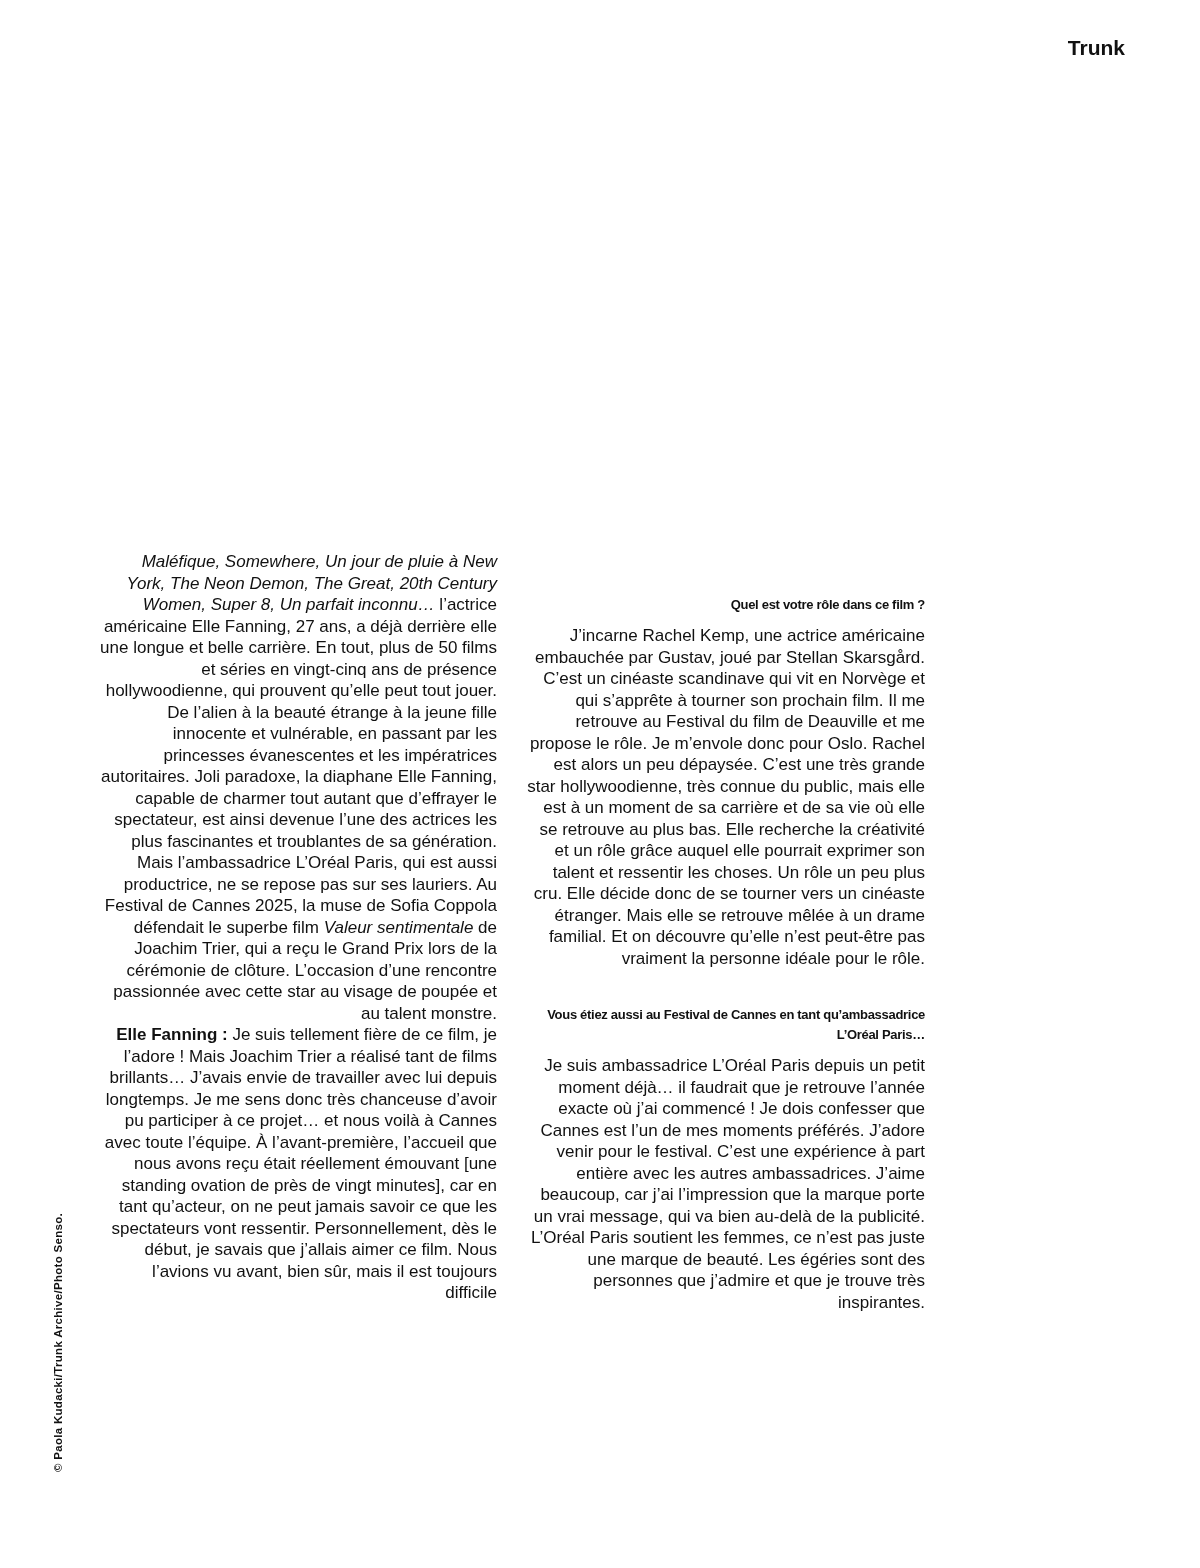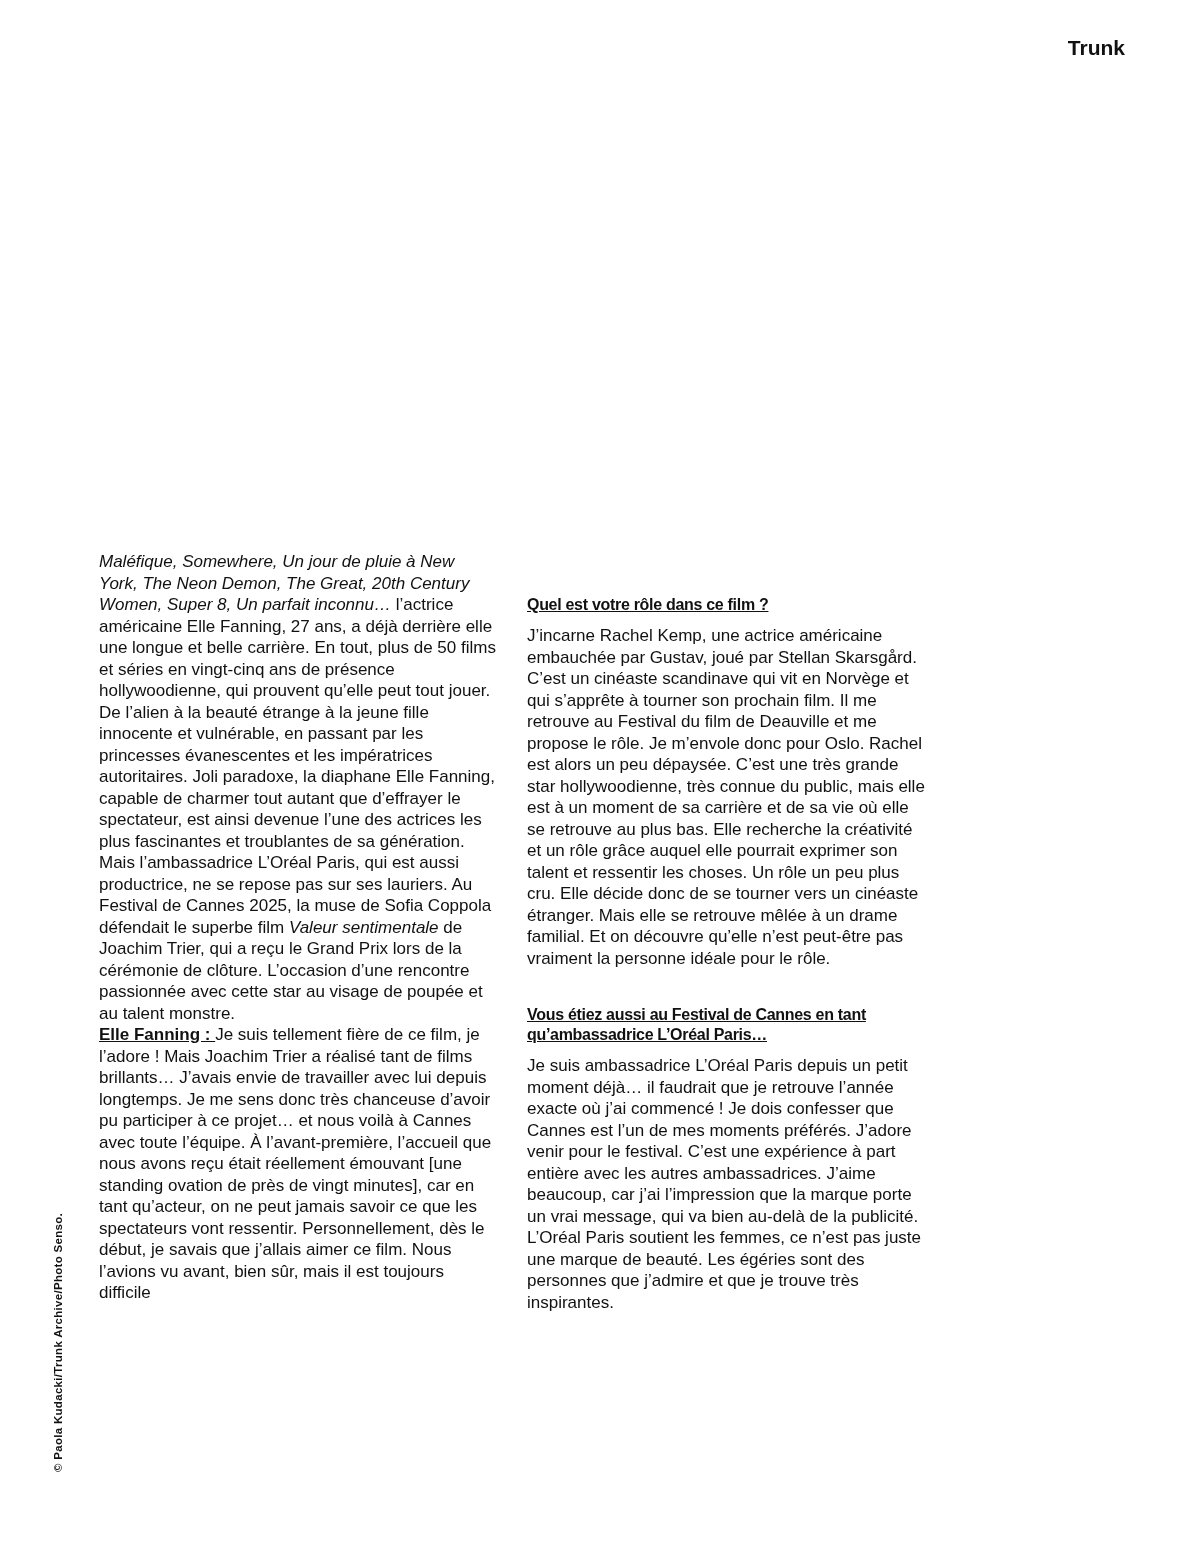--- a/index.html
+++ b/index.html
@@ -18,37 +18,36 @@
   }
   .credit{
     position:absolute;left:52px;top:1472px;
     transform-origin:0 0;transform:rotate(-90deg);
     font-size:11.5px;font-weight:bold;letter-spacing:0.3px;
     white-space:nowrap;
   }
   .col{
     position:absolute;top:551px;width:398px;
     font-size:17px;line-height:21.5px;letter-spacing:0;
-    text-align:left;
+    text-align:right;
   }
   .col1{left:99px;}
   .col2{left:527px;}
   p{margin:0;}
   .q{
     font-weight:bold;
-    font-size:16px;line-height:20px;letter-spacing:-0.3px;
+    font-size:13px;line-height:20px;letter-spacing:-0.3px;
     margin:36px 0 10px 0;
-    text-decoration:underline;
   }
   .q.first{margin-top:36px;}
   .q.mt-lg{margin-top:44px;}
   .q.mt-md{margin-top:36px;}
   em{font-style:italic;}
   .q em{font-style:italic;font-weight:bold;}
-  strong{font-weight:bold;text-decoration:underline;}
+  strong{font-weight:bold;}
 </style>
 </head>
 <body>
 
 <div class="sheet">
 
   <div class="profil">Trunk</div>
 
   <div class="credit">© Paola Kudacki/Trunk Archive/Photo Senso.</div>
 

